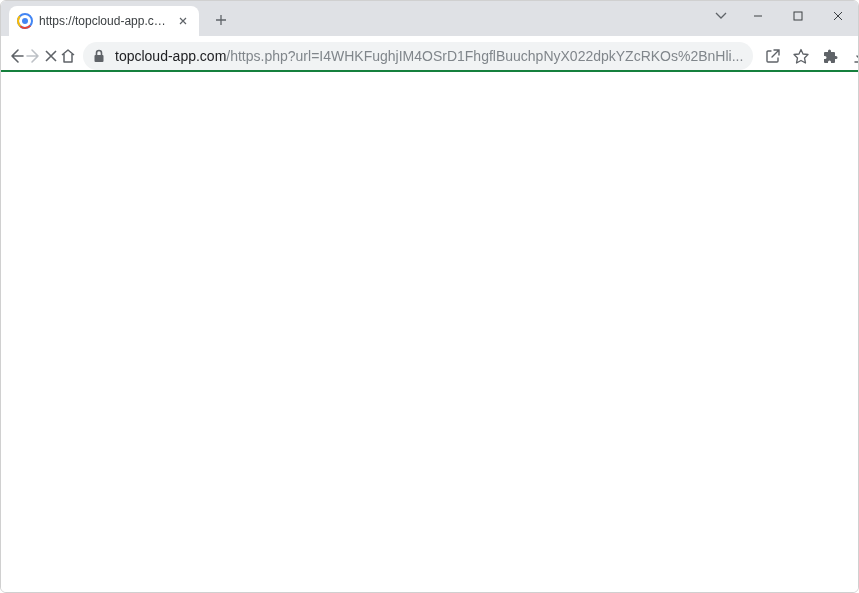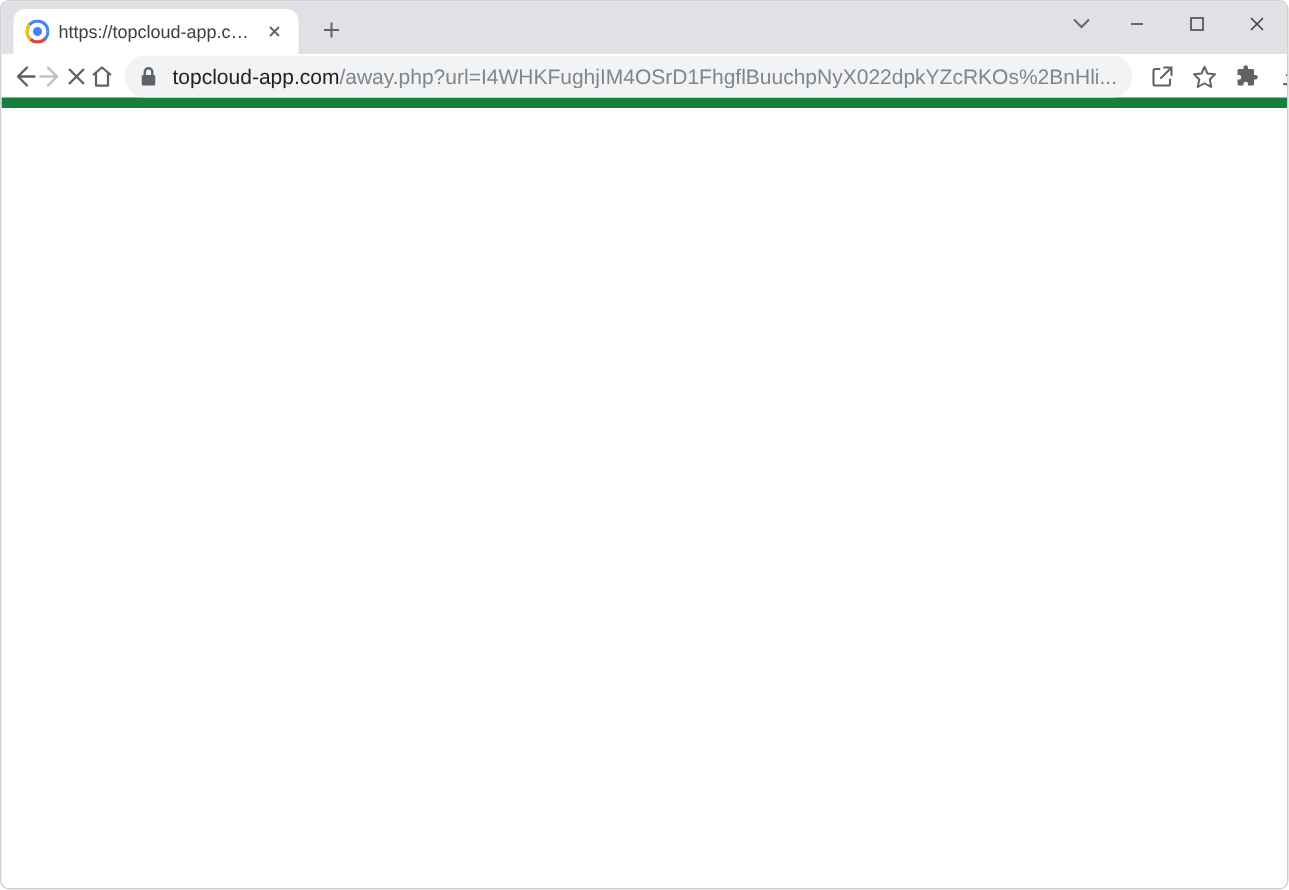--- a/index.html
+++ b/index.html
@@ -102,23 +102,23 @@
       height: 30px;
       display: flex;
       align-items: center;
       justify-content: center;
       cursor: pointer;
     }
     .toolbar {
       height: 36px;
       background: #ffffff;
       display: flex;
-      align-items: center;
+      align-items: flex-end;
       padding: 0 6px;
-      border-bottom: 7px solid #15803d;
+      border-bottom: 2px solid #15803d;
     }
     .nav-btn {
       width: 28px;
       height: 28px;
       display: flex;
       align-items: center;
       justify-content: center;
       border-radius: 50%;
       cursor: pointer;
       margin: 0 1px;
@@ -257,21 +257,21 @@
   </div>
   <div class="address-bar">
     <span class="lock-icon">
       <svg width="12" height="14" viewBox="0 0 12 14">
         <rect x="1.5" y="6" width="9" height="7" rx="1" fill="#5f6368"></rect>
         <path d="M3.5 6 V4 a2.5 2.5 0 0 1 5 0 V6" stroke="#5f6368" stroke-width="1.6" fill="none"></path>
       </svg>
     </span>
     <div class="url-text">
       <span class="url-domain">topcloud-app.com</span>
-        <span class="url-path">/away.php?url=I4WHKFughjIM4OSrD1FhgflBuuchpNyX022dpkYZcRKOs%2BnHli...</span>
+        <span class="url-path">/https.php?url=I4WHKFughjIM4OSrD1FhgflBuuchpNyX022dpkYZcRKOs%2BnHli...</span>
     </div>
   </div>
   <div class="toolbar-right">
     <div class="share-icon">
       <svg width="16" height="16" viewBox="0 0 16 16">
         <path d="M9 2 L14 2 L14 7 M14 2 L7 9 M6 3 H3 a1 1 0 0 0 -1 1 V13 a1 1 0 0 0 1 1 H12 a1 1 0 0 0 1 -1 V10" stroke="#5f6368" stroke-width="1.4" fill="none" stroke-linecap="round"></path>
       </svg>
     </div>
     <div class="star-icon">
       <svg width="16" height="16" viewBox="0 0 16 16">

